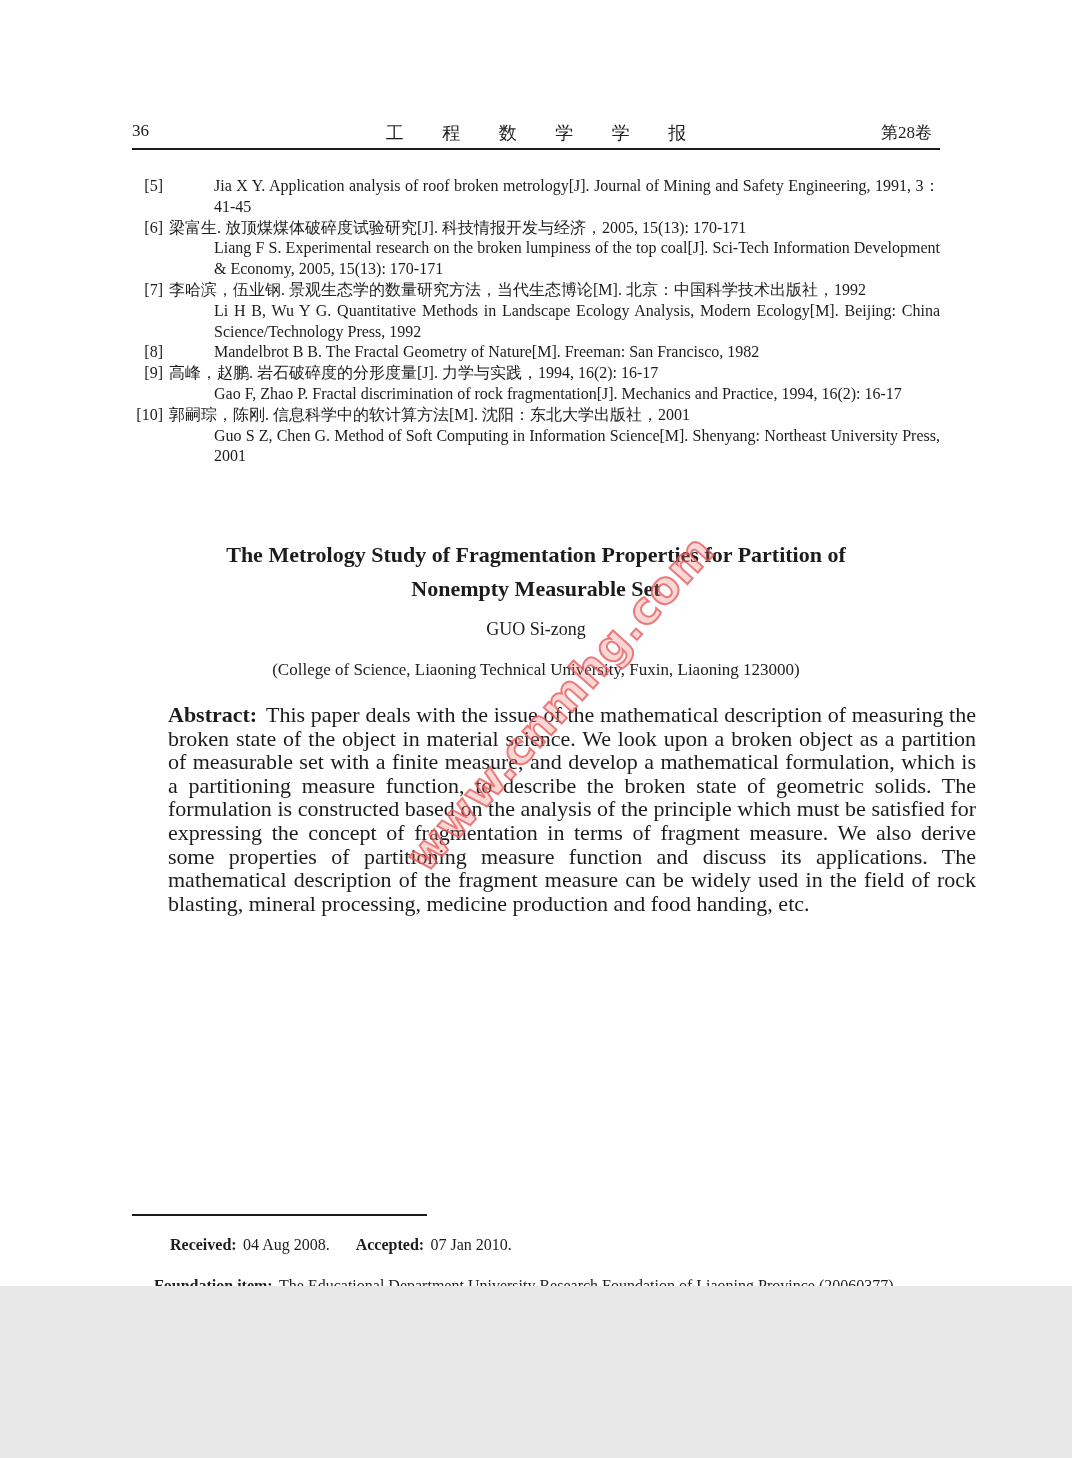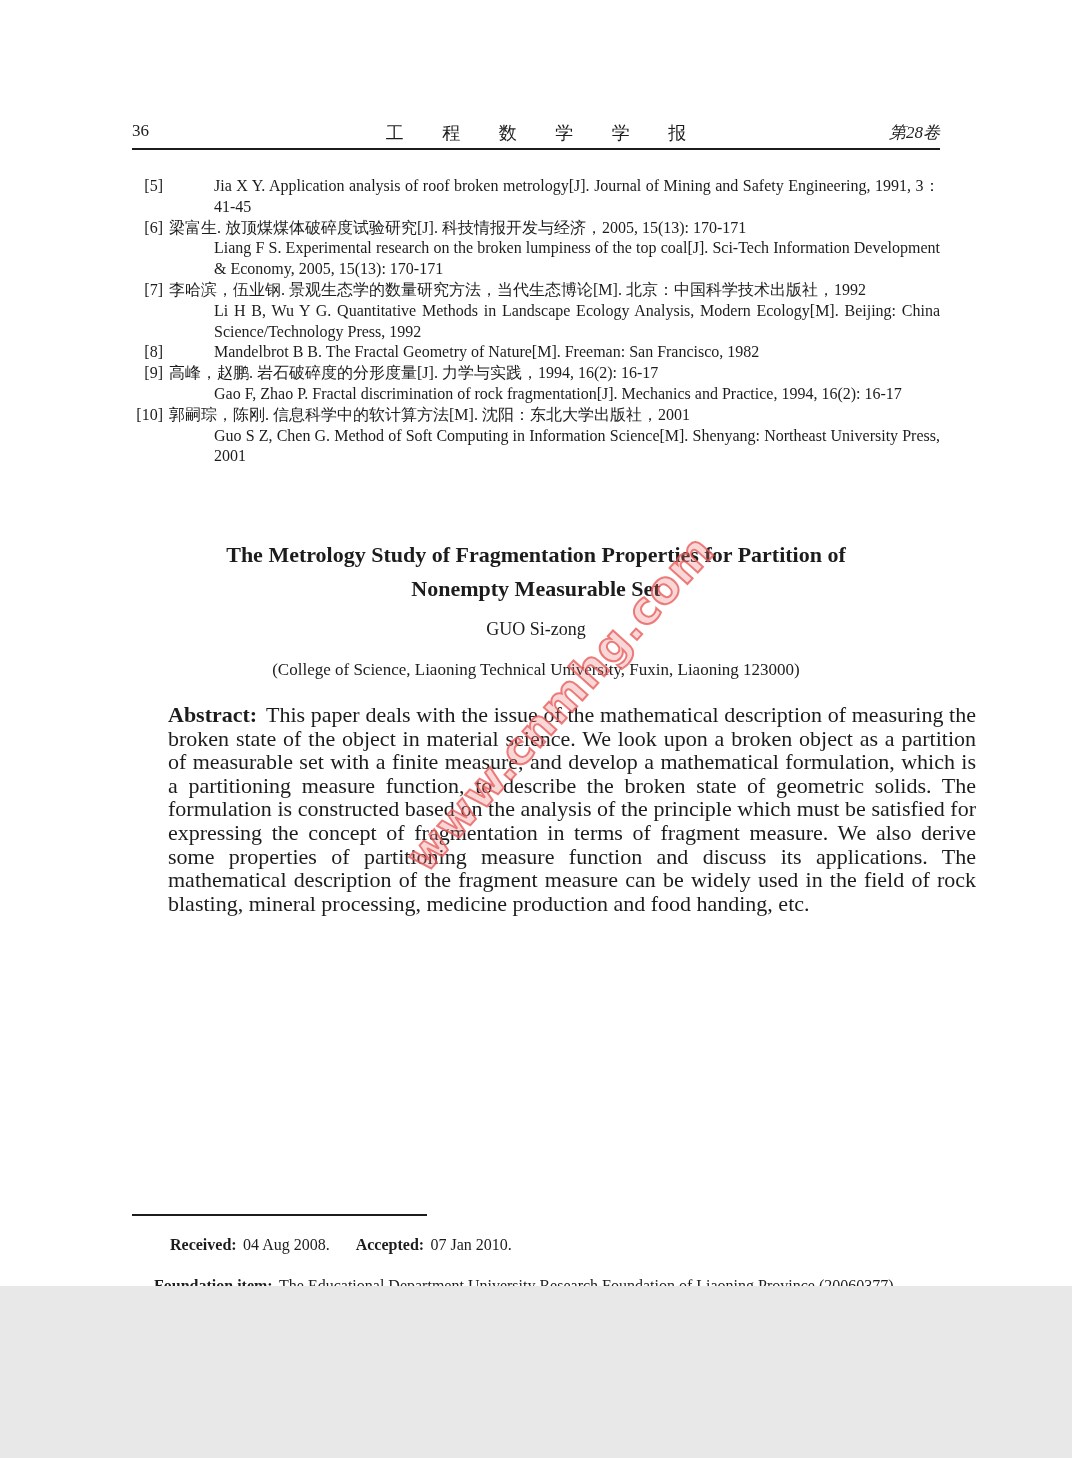--- a/index.html
+++ b/index.html
@@ -10,21 +10,21 @@
     margin: 0 auto;
     background: #ffffff;
     font-family: "Liberation Serif", "DejaVu Serif", serif;
     color: #1c1c1c;
     overflow: hidden;
   }
   
   .running-head { position:absolute; top:121px; left:132px; width:808px; height:24px; font-size:17px; }
   .page-number { position:absolute; left:0; top:0; }
   .journal-title { position:absolute; left:0; right:0; top:0; text-align:center; font-size:18px; word-spacing:34px; }
-  .volume-label { position:absolute; right:0; top:0;font-style:italic; }
+  .volume-label { position:absolute; right:8px; top:0; }
   .header-rule { position:absolute; top:148px; left:132px; width:808px; height:2px; background:#1c1c1c; }
 
   
   .references { position:absolute; top:176px; left:132px; width:808px; font-size:16px; line-height:20.8px; }
   .ref { display:flex; align-items:flex-start; }
   .ref-label { flex:none; width:31px; text-align:right; padding-right:6px; }
   .ref-text { flex:1; min-width:0; }
   .ref-zh { text-align:left; }
   .ref-en { text-align:justify;margin-left:45px; }
   .ref-zh:empty, .ref-en:empty { display:none; }

